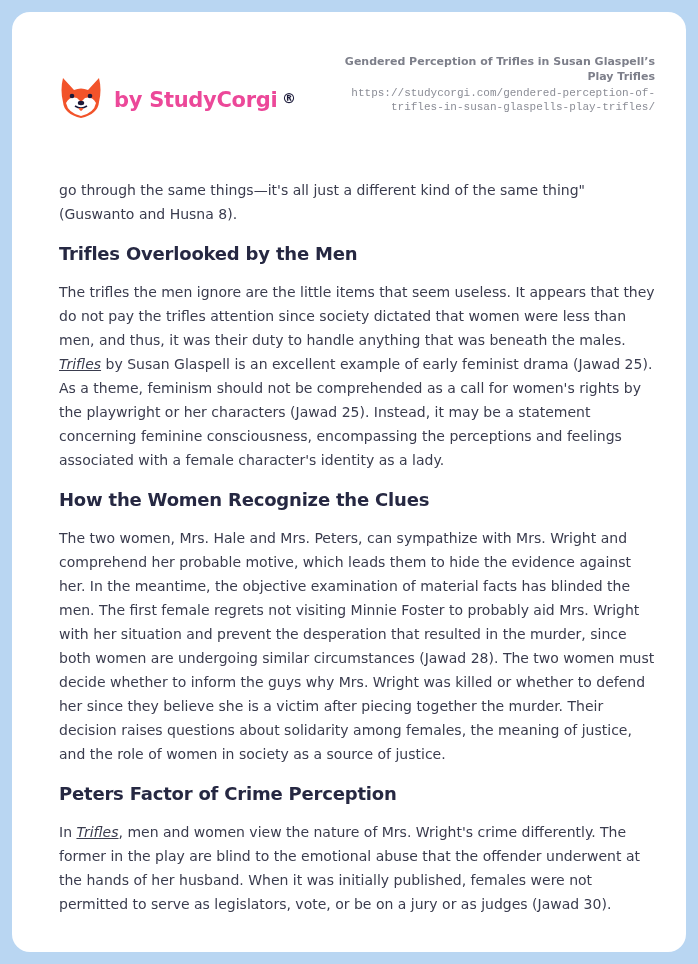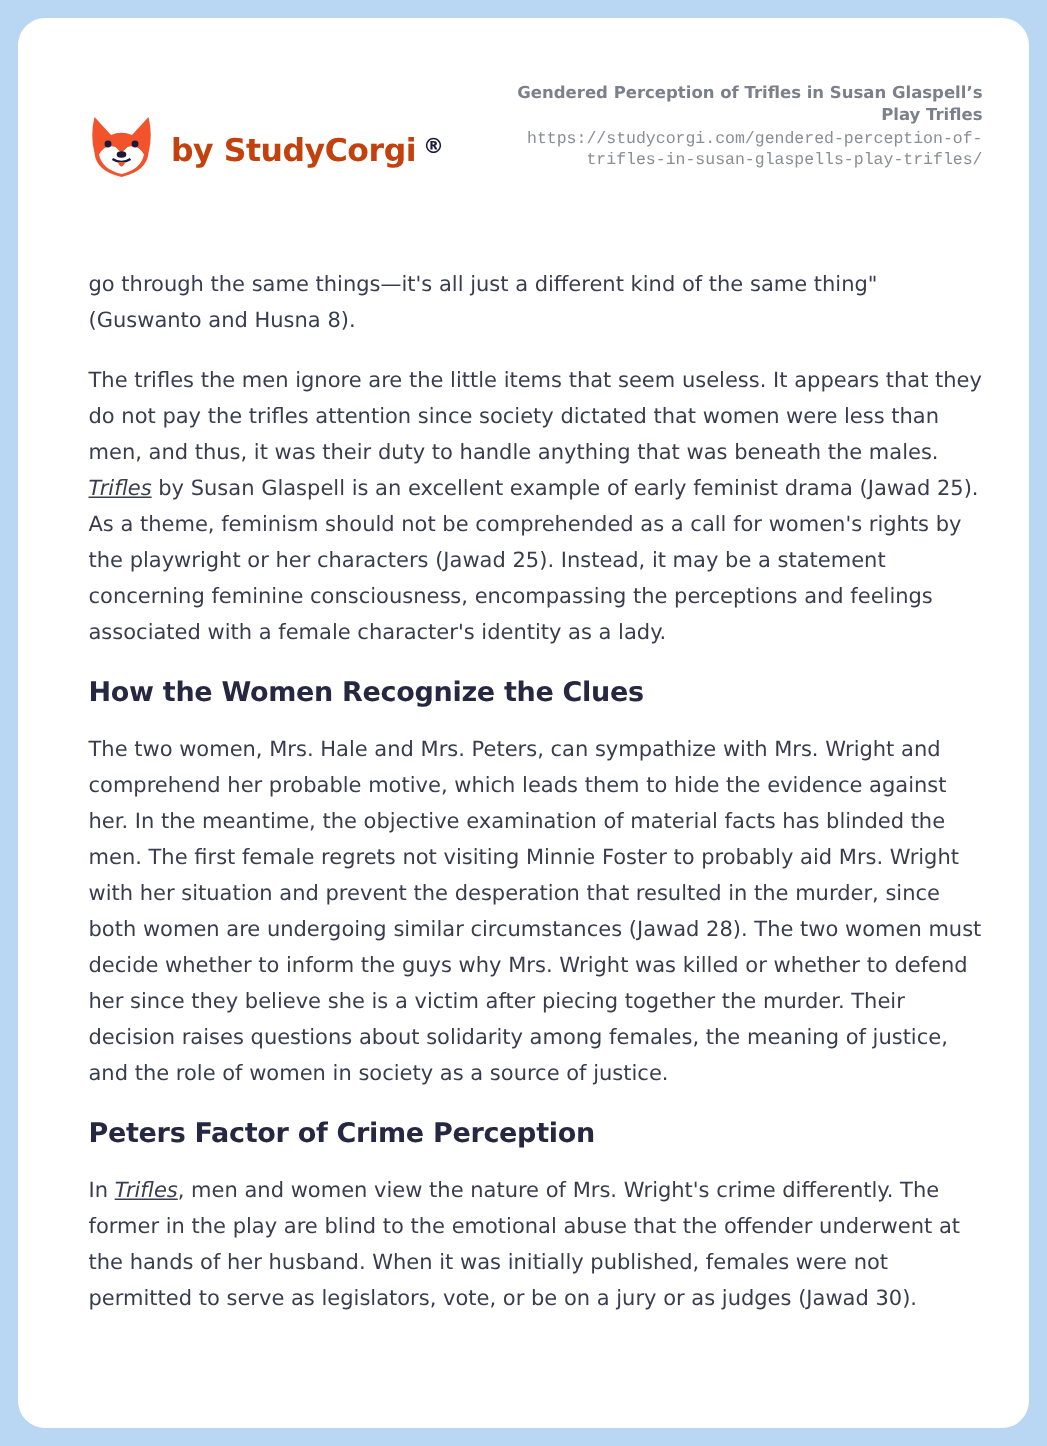--- a/index.html
+++ b/index.html
@@ -22,21 +22,21 @@
   .logo {
     position: absolute; left: 48px; top: 64px;
     display: flex; align-items: center;
   }
   .logo svg { width: 42px; height: 44px; display: block; }
   .logo-text {
     margin-left: 12px;
     font-family: "DejaVu Sans", sans-serif;
     font-weight: bold;
     font-size: 21px;
-    color: #c2410c;
+    color: #ec4899;
     letter-spacing: -0.3px;
     position: relative; top: 2px;
   }
   .logo-reg {
     position: absolute; left: 222px; top: 14px;
     font-family: "DejaVu Sans", sans-serif;
     font-size: 14px; color: #1b1a3a; font-weight: bold;
   }
   .doc-meta {
     position: absolute; right: 31px; top: 42px;
@@ -97,20 +97,21 @@
     </div>
     <div class="doc-meta">
       <div class="doc-title">Gendered Perception of Trifles in Susan Glaspell’s Play Trifles</div>
       <div class="doc-url">https://studycorgi.com/gendered-perception-of-trifles-in-susan-glaspells-play-trifles/</div>
     </div>
   </div>
 
   <div class="content">
     <p class="p-intro">go through the same things—it's all just a different kind of the same thing" (Guswanto and Husna 8).</p>
 
+    <h2 class="h1">Trifles Overlooked by the Men</h2>
     <p class="p1"><span>The trifles the men ignore are the little items that seem useless. It appears that they do not pay the trifles attention since society dictated that women were less than men, and thus, it was their duty to handle anything that was beneath the males. </span><em>Trifles</em><span> by Susan Glaspell is an excellent example of early feminist drama (Jawad 25). As a theme, feminism should not be comprehended as a call for women's rights by the playwright or her characters (Jawad 25). Instead, it may be a statement concerning feminine consciousness, encompassing the perceptions and feelings associated with a female character's identity as a lady.</span></p>
 
     <h2 class="h2s">How the Women Recognize the Clues</h2>
     <p class="p2">The two women, Mrs. Hale and Mrs. Peters, can sympathize with Mrs. Wright and comprehend her probable motive, which leads them to hide the evidence against her. In the meantime, the objective examination of material facts has blinded the men. The first female regrets not visiting Minnie Foster to probably aid Mrs. Wright with her situation and prevent the desperation that resulted in the murder, since both women are undergoing similar circumstances (Jawad 28). The two women must decide whether to inform the guys why Mrs. Wright was killed or whether to defend her since they believe she is a victim after piecing together the murder. Their decision raises questions about solidarity among females, the meaning of justice, and the role of women in society as a source of justice.</p>
 
     <h2 class="h3">Peters Factor of Crime Perception</h2>
     <p><span>In </span><em>Trifles</em><span>, men and women view the nature of Mrs. Wright's crime differently. The former in the play are blind to the emotional abuse that the offender underwent at the hands of her husband. When it was initially published, females were not permitted to serve as legislators, vote, or be on a jury or as judges (Jawad 30).</span></p>
   </div>
 </div>
 

